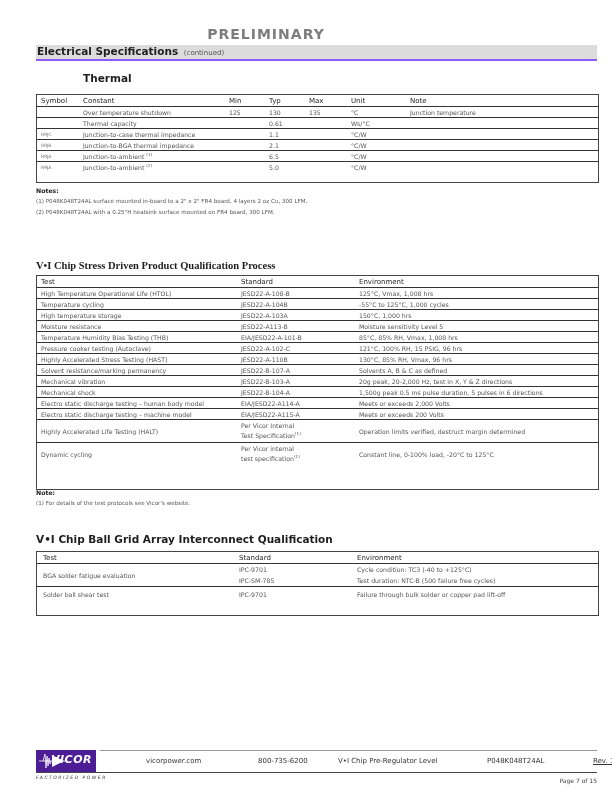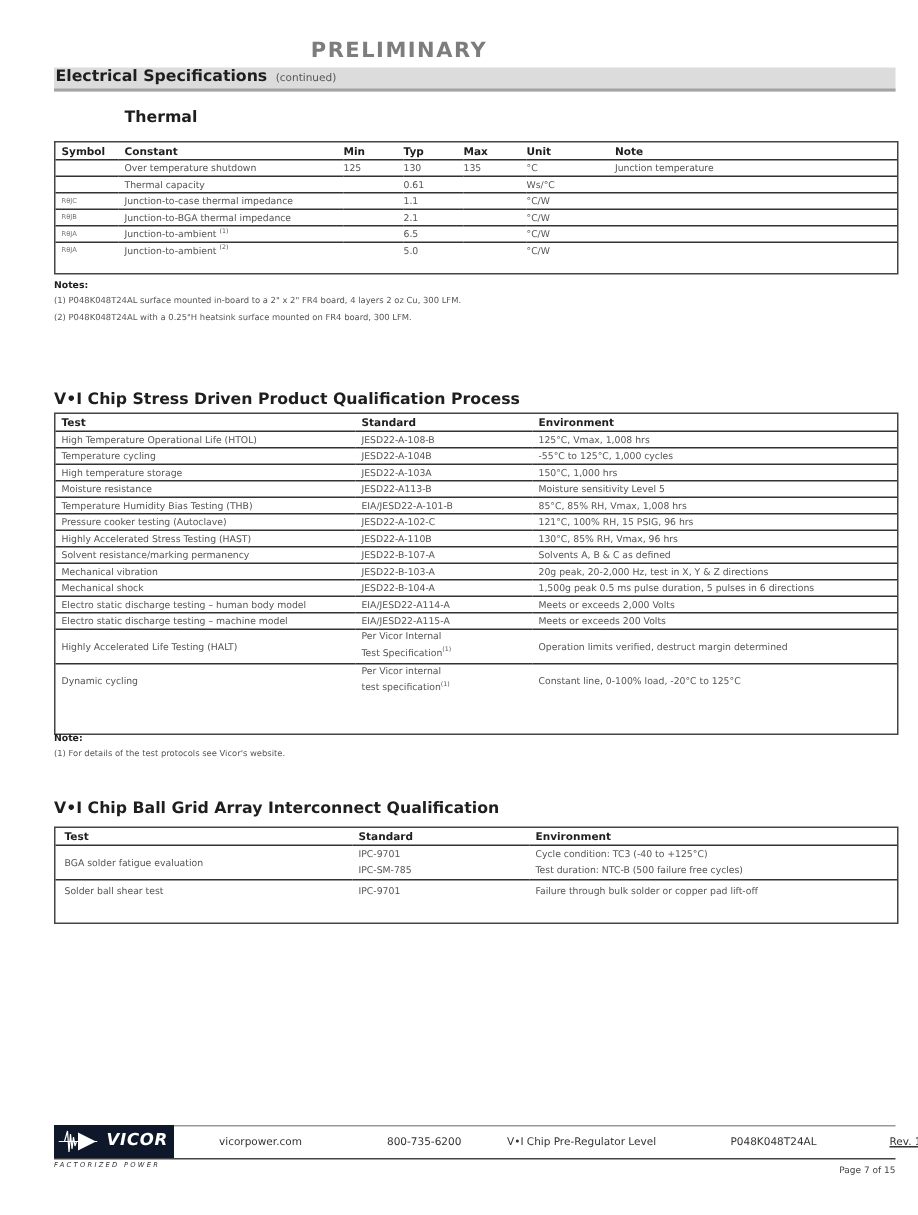--- a/index.html
+++ b/index.html
@@ -4,50 +4,50 @@
 <style>
   html, body { margin: 0; padding: 0; background: #ffffff; }
   body { width: 612px; height: 810px; position: relative; overflow: hidden;
          font-family: "DejaVu Sans", sans-serif; color: #3a3a3a; }
   .page { position: absolute; left: 0; top: 0; width: 612px; height: 810px; }
 
   .preliminary { position: absolute; top: 26px; left: 0; width: 532px; text-align: center;
                  font-size: 14px; font-weight: bold; color: #7d7d7d; letter-spacing: 1px; }
 
   .section-bar { position: absolute; top: 45px; left: 36px; width: 561px; height: 14px;
-                 background: #dcdcdc; border-bottom: 2px solid #a3a3a3; }
+                 background: #dcdcdc; border-bottom: 2px solid #8b5cf6; }
   .section-bar .title { font-size: 10.5px; font-weight: bold; color: #1e1e1e; position: absolute; left: 1px; top: 0px; }
   .section-bar .sub { font-size: 7px; font-weight: normal; color: #555; margin-left: 2px; }
 
   .h2 { position: absolute; font-size: 10.5px; font-weight: bold; color: #1e1e1e; }
 
   table { border-collapse: collapse; }
   .tbl-box { position: absolute; border: 1px solid #444; background: #fff; }
   .tbl-box table { width: 100%; }
-  .tbl-box th { font-size: 7px; font-weight: bold; color: #1e1e1e; text-align: left;
+  .tbl-box th { font-size: 7px; font-weight: normal; color: #1e1e1e; text-align: left;
                 padding: 0 0 0 4px; height: 11px; border-bottom: 1.5px solid #333; }
   .tbl-box td { font-size: 6.2px; color: #555; padding: 0 0 0 4px; height: 10px;
                 border-bottom: 1.2px solid #333; white-space: nowrap; }
   .tbl-box tr:last-child td { border-bottom: none; }
   .center { text-align: left; padding-left: 0 !important; }
   .sym { font-size: 4.5px !important; color: #777 !important; }
   .sup { font-size: 4.2px; vertical-align: super; }
 
   .notes { position: absolute; font-size: 5.6px; color: #555; line-height: 11px; }
   .notes .nt { font-weight: bold; color: #1e1e1e; font-size: 6.2px; }
 
   .tall td { height: 22px !important; }
   .std2 { line-height: 8px; display: inline-block; }
 
   .watermark { position: absolute; left: 200px; top: 366px; font-size: 30px; color: #eaeaea;
                letter-spacing: 6px; font-family: "DejaVu Serif", serif; pointer-events: none; }
 
   .footer-line-top { position: absolute; left: 100px; top: 750px; width: 497px; border-top: 1px solid #999; }
   .footer-line-bot { position: absolute; left: 36px; top: 772px; width: 561px; border-top: 1.5px solid #444; }
-  .logo { position: absolute; left: 36px; top: 750px; width: 80px; height: 22px; background: #0f172a; }
+  .logo { position: absolute; left: 36px; top: 750px; width: 60px; height: 22px; background: #4c1d95; }
   .logo .txt { position: absolute; right: 4px; top: 3px; color: #fff; font-size: 11px; font-weight: bold; font-style: italic; letter-spacing: 0.5px; }
   .logo svg { position: absolute; left: 3px; top: 1px; }
   .tagline { position: absolute; left: 36px; top: 775px; font-size: 4.5px; font-style: italic; letter-spacing: 1.5px; color: #333; }
   .foot { position: absolute; top: 757px; font-size: 7px; color: #333; white-space: nowrap; margin-left: 28px; }
   .page-num { position: absolute; top: 777px; right: 15px; font-size: 6px; color: #444; }
 </style>
 </head>
 <body>
 
 <div class="page">
@@ -140,21 +140,21 @@
       </tbody>
     </table>
   </div>
 
   <div class="notes" style="left:36px; top:185px;">
     <div class="nt">Notes:</div>
     <div>(1)  P048K048T24AL surface mounted in-board to a 2" x 2" FR4 board, 4 layers 2 oz Cu, 300 LFM.</div>
     <div>(2)  P048K048T24AL with a 0.25"H heatsink surface mounted on FR4 board, 300 LFM.</div>
   </div>
 
-  <div class="h2" style="left:36px; top:260px;">V•I Chip Stress Driven Product Qualification Process</div>
+  <div class="h2" style="left:36px; top:260px;font-family:Liberation Serif, serif;">V•I Chip Stress Driven Product Qualification Process</div>
 
   <div class="tbl-box" style="left:36px; top:275px; width:561px; height:213px;">
     <table>
       <colgroup>
           <col style="width:200px">
           <col style="width:118px">
           <col>
         </colgroup>
       <thead>
         <tr>

